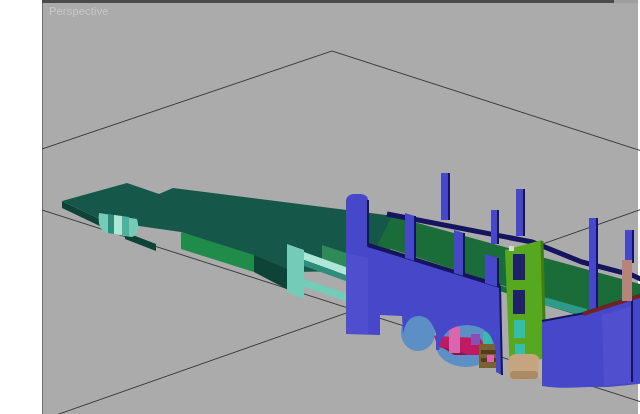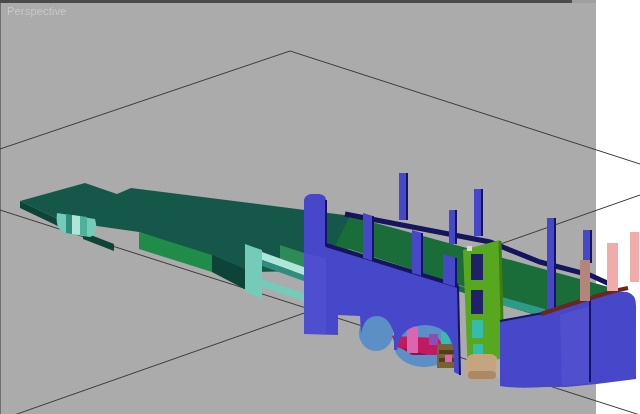--- a/index.html
+++ b/index.html
@@ -1,18 +1,18 @@
 <!DOCTYPE html>
 <html style="--bg: #ababab; --chrome: #4a4a4a; --chromeNotch: #9f9f9f; --chromeEdge: #6f6f6f; --label: #c8c8c8; --gridLine: #3c3c3c; --deckTop: #15584A; --deckSide: #1F8C49; --deckDark: #0E4438; --seafoam: #74CBB8; --seafoamLight: #AEE7D8; --seafoamMid: #4EB19C; --seafoamDark: #2F8E7B; --rampMedGreen: #2E8B57; --bedFloor: #1A6C38; --bedFloorLine: #6a8f7a; --bedFrontTeal: #2E9A88; --truckBlue: #4747C9; --truckBlueLight: #6A6ADF; --truckBlueDark: #3A3AB0; --navy: #14145F; --rackGreen: #58A81F; --rackGreenDark: #3F7F12; --holeNavy: #20206B; --holeCyan: #35BCAC; --speck: #D8D8D8; --pink: #F2ABAB; --salmon: #B5847B; --maroon: #6E2424; --steelBlue: #5B8FC5; --magenta: #C21A62; --magentaDark: #8F1147; --pinkCyl: #D966AE; --violet: #8A4FB5; --hubBrown: #7A6134; --hubDark: #4F3D1C; --tan: #C5A57F; --tanDark: #A98A64; --tanGray: #B9B2A4;"><head>
 <meta charset="utf-8">
 <style>
   html,body{margin:0;padding:0;width:640px;height:414px;overflow:hidden;
     font-family:"Liberation Sans", sans-serif;}
   #viewport{position:relative;width:596px;height:414px;background:var(--bg);
-    border-top:3px solid var(--chrome);box-sizing:border-box;}
+    border-top:3px solid var(--chrome);box-sizing:border-box;margin-left:42px;}
   #viewport-label{position:absolute;left:7px;top:2px;font-size:11px;
     color:var(--label);letter-spacing:0.2px;user-select:none;}
   #chrome-notch{position:absolute;left:572px;top:-3px;width:24px;height:3px;
     background:var(--chromeNotch);}
   svg{position:absolute;left:0;top:0;}
   .edge-left{position:absolute;left:0;top:0;width:1px;height:414px;background:var(--chromeEdge);}
 </style>
 </head>
 <body>
 

